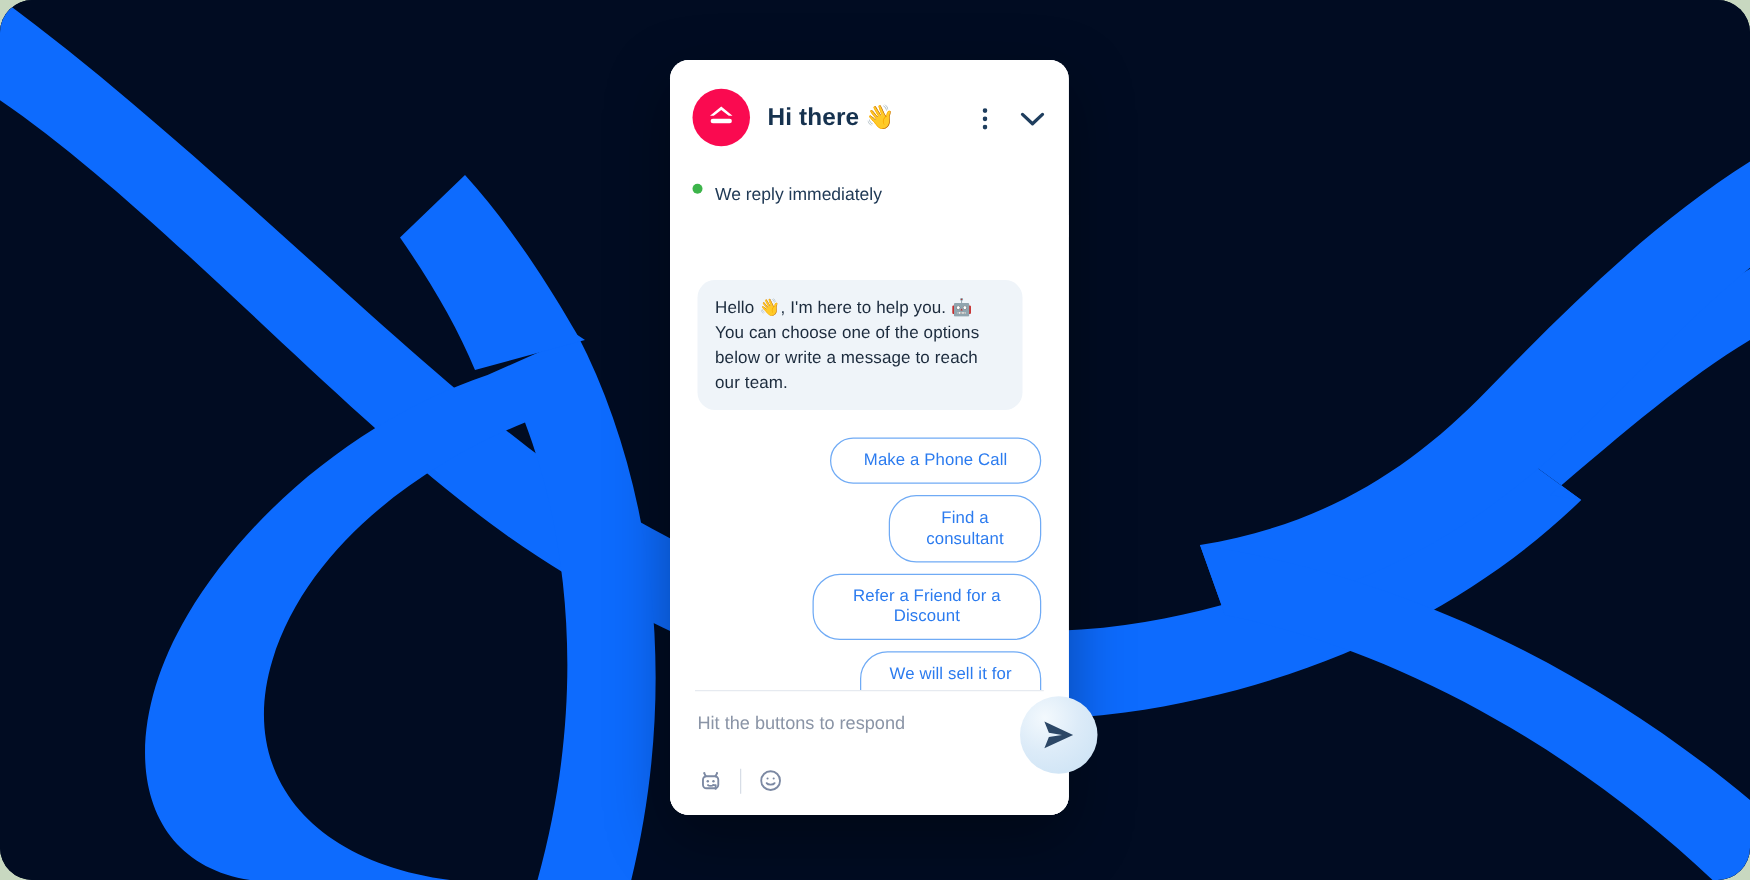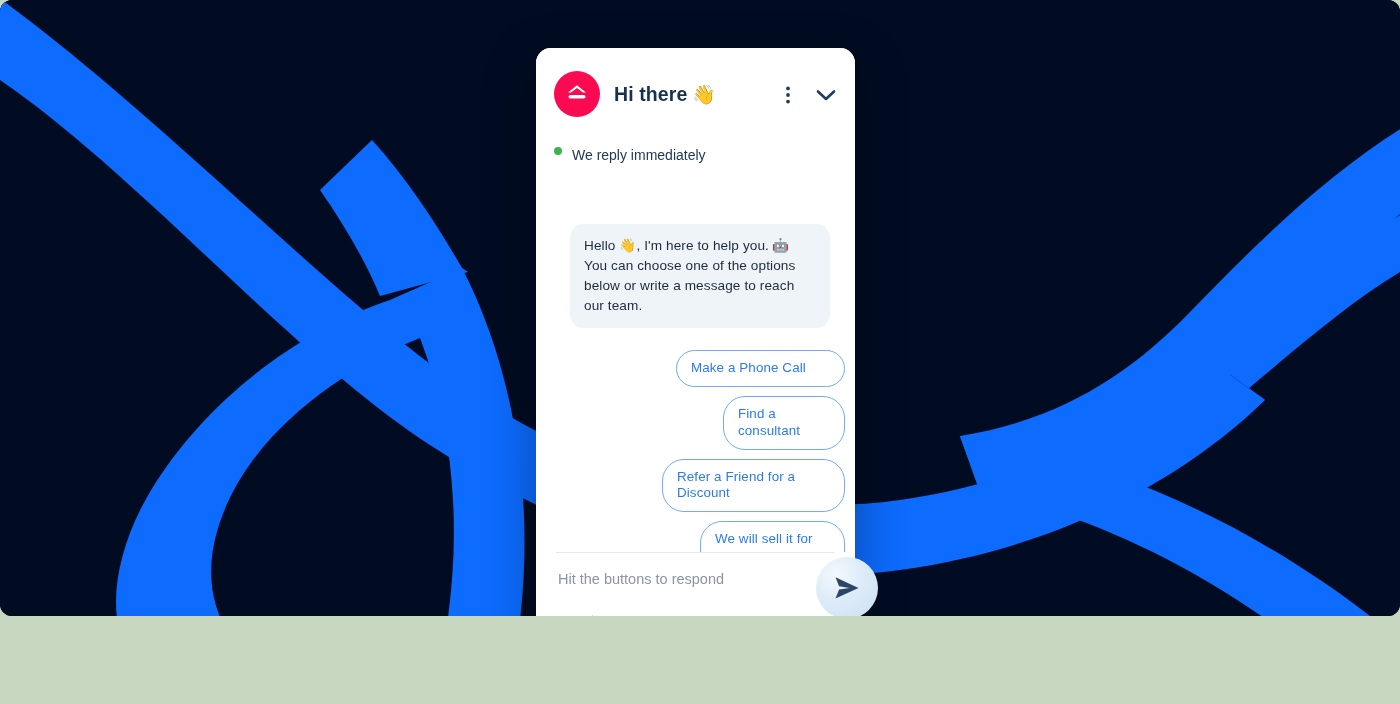--- a/index.html
+++ b/index.html
@@ -10,22 +10,22 @@
   body {
     width: 1400px;
     height: 704px;
     overflow: hidden;
     font-family: "Liberation Sans", sans-serif;
   }
 
   #stage {
     position: relative;
     width: 1400px;
-    height: 616px;
-    border-radius: 12px;
+    height: 704px;
+    border-radius: 26px;
     overflow: hidden;
     background: #010C22;
   }
 
   
   #bg-art {
     position: absolute;
     inset: 0;
     width: 1400px;
     height: 704px;
@@ -149,21 +149,20 @@
   
   .wg-body {
     position: absolute;
     left: 0;
     top: 128px;
     width: 319px;
     bottom: 100px;
     padding: 0 22px;
     box-sizing: border-box;
     overflow: hidden;
-    margin-left: 12px;
   }
 
   .bot-bubble {
     margin-top: 48px;
     background: #EFF4F9;
     border-radius: 14px;
     padding: 12px 14px 13px 14px;
     max-width: 232px;
     font-size: 13.6px;
     line-height: 1.46;
@@ -179,21 +178,21 @@
     gap: 9px;
   }
   .reply-btn {
     border: 1px solid #70ABF5;
     border-radius: 22px;
     color: #2B7BEF;
     background: #ffffff;
     font-size: 13.4px;
     line-height: 1.25;
     padding: 9px 14px;
-    text-align: left;
+    text-align: center;
     cursor: pointer;
     box-sizing: border-box;
     letter-spacing: 0.1px;
     font-family: "Liberation Sans", sans-serif;
   }
   .reply-btn.w-169 { width: 169px; }
   .reply-btn.w-183 { width: 183px; }
   .reply-btn.w-122 { width: 122px; }
   .reply-btn.w-145 { width: 145px; }
 

